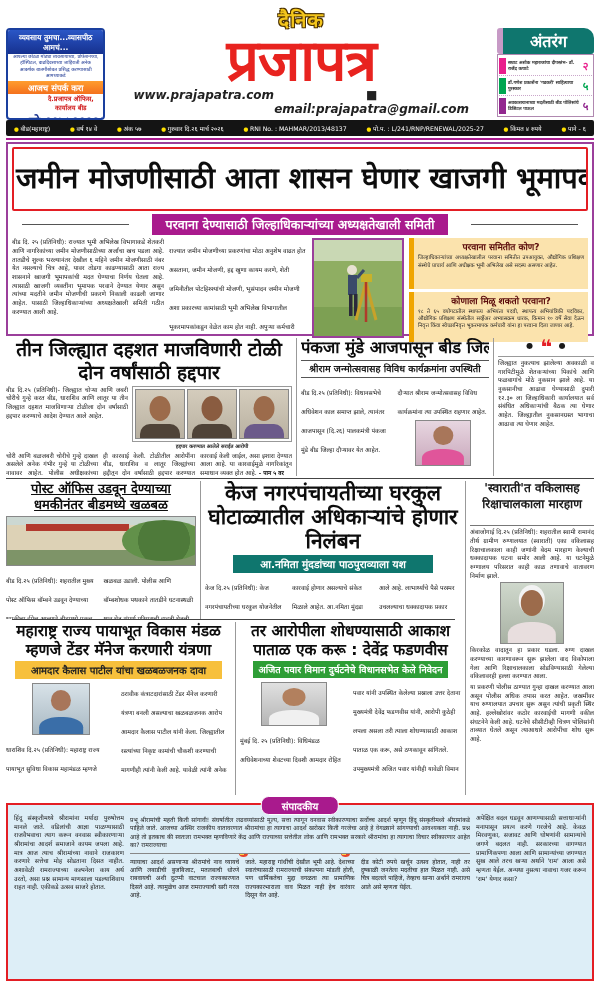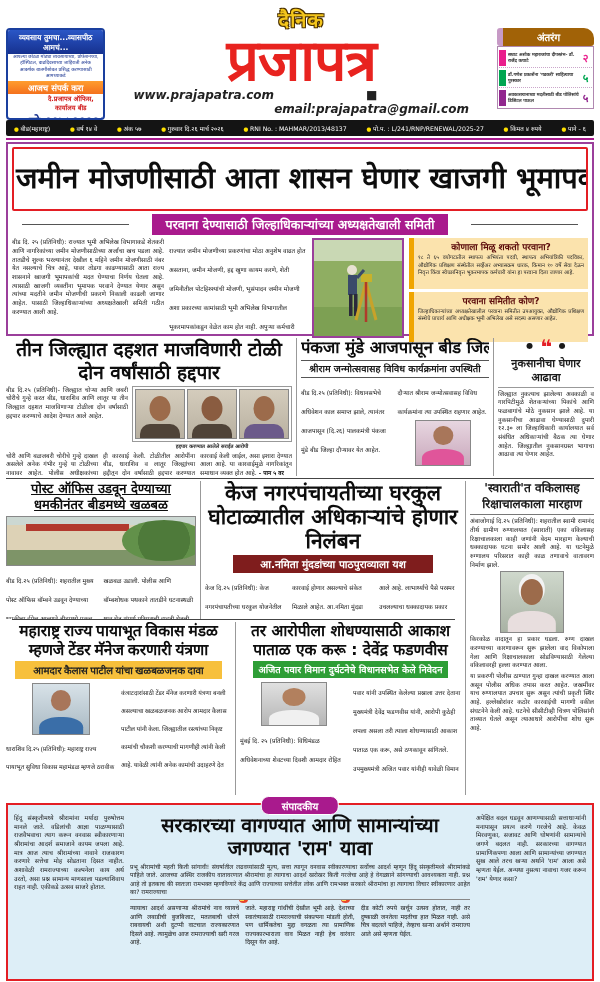--- a/index.html
+++ b/index.html
@@ -30,21 +30,21 @@
   .daily {
     font-size:20px; font-weight:bold; color:#f3c51c; letter-spacing:1px;
     text-shadow:-1px -1px 0 #4a3000, 1px -1px 0 #4a3000, -1px 1px 0 #4a3000, 1px 1px 0 #4a3000;
   }
   .logo { font-size:57px; font-weight:bold; color:#e8231f; line-height:0.95; letter-spacing:-1px; }
   .logo-sub { display:flex; justify-content:space-between; padding:0 28px; margin-top:1px; }
   .logo-sub span { font-size:12px; font-weight:bold; color:#222;font-style:italic; }
 
   .antrang { width:120px; margin-top:22px; }
   .antrang-head {
-    background:#a16207; color:#fff; font-weight:bold; font-size:10px; text-align:center;
+    background:#0f766e; color:#fff; font-weight:bold; font-size:16px; text-align:center;
     border-radius:3px 10px 3px 3px; padding:2px 0; border-left:6px solid #c79ac6;
   }
   .antrang-items { border:1px solid #b088b0; background:#fff; padding:1px; }
   .antrang-item { display:flex; align-items:center; border-bottom:1px dotted #caa6ca; padding:1.5px 0; }
   .antrang-item:last-child { border-bottom:none; }
   .antrang-sq { width:7px; height:16px; margin-right:2px; flex:0 0 auto; }
   .antrang-item:nth-child(1) .antrang-sq { background:#e91e8c; }
   .antrang-item:nth-child(2) .antrang-sq { background:#00a651; }
   .antrang-item:nth-child(3) .antrang-sq { background:#92278f; }
   .antrang-txt { flex:1; font-size:4.6px; line-height:1.25; color:#333; font-weight:bold; }
@@ -125,36 +125,36 @@
   .a4 { width:190px; overflow:hidden; }
   .headline-sm { font-size:13px; font-weight:bold; text-align:center; line-height:1.25; color:#0d0d0d;text-decoration:underline; }
   .photo-postoffice { width:100%; height:50px; border:1px solid #888; margin:2px 0;
     background:linear-gradient(180deg,#ccd8d2 0 16%, #ddd2b6 16% 68%, #7e9468 68% 100%); position:relative; overflow:hidden; }
   .photo-postoffice::before { content:""; position:absolute; top:16%; left:10%; width:55%; height:14%; background:#b23a2e; }
   .photo-postoffice::after { content:""; position:absolute; top:8%; right:-6%; width:45%; height:84%; border-radius:50%; background:radial-gradient(circle,#4e7a3a 0 55%, #62914a 56% 100%); }
   .a4 .cols2 { height:64px; }
 
   .a5 { flex:1; overflow:hidden; }
   .headline-xl { font-size:21px; font-weight:bold; text-align:center; line-height:1.15; color:#0d0d0d; }
-  .red-subhead { background:#7f1d1d; color:#fff; font-weight:bold; font-size:10.5px; text-align:center; padding:2px 6px; width:78%; margin:2px auto; }
+  .red-subhead { background:#0f766e; color:#fff; font-weight:bold; font-size:10.5px; text-align:center; padding:2px 6px; width:78%; margin:2px auto; }
   .a5-cols { columns:3; column-gap:5px; height:78px; overflow:hidden; }
 
   section.row4 { display:flex; gap:4px; flex:1; overflow:hidden; margin-top:2px; }
-  .a7 { width:225px; overflow:hidden;font-family:Liberation Serif, serif; }
+  .a7 { width:225px; overflow:hidden; }
   .headline-md2 { font-size:15.5px; font-weight:bold; text-align:center; line-height:1.2; color:#0d0d0d; }
   .yellow-subhead { background:#f7c03c; color:#222; font-weight:bold; font-size:10px; text-align:center; padding:2px 4px; width:92%; margin:2px auto; }
   .a7 .cols2 { height:102px; }
   .photo-kailas { width:58px; height:52px; background:linear-gradient(#d8e2e8,#a8b8c2); --cloth:#3a6ea8; }
   .a8 { flex:1; overflow:hidden; }
   .green-subhead { background:#2e9e36; color:#fff; font-weight:bold; font-size:9.5px; text-align:center; padding:2px 4px; width:88%; margin:2px auto; }
   .a8 .cols2 { height:96px; }
   .photo-ajit { width:66px; height:44px; background:linear-gradient(#e0e0e0,#b5b5b5); --cloth:#f0f0f0; --skin:#b2805e; }
 
   .right-col { width:124px; overflow:hidden; }
-  .a6-headline { font-size:12px; font-weight:bold; text-align:center; line-height:1.3; border-bottom:1px solid #777; padding-bottom:2px; margin-bottom:2px; }
+  .a6-headline { font-size:12px; font-weight:bold; text-align:center; line-height:1.3; border-bottom:1px solid #777; padding-bottom:13px; margin-bottom:2px; }
   .photo-swarati { width:64px; height:62px; background:linear-gradient(#cfd8cc,#a9b2a4); --cloth:#e8dede; }
   .photo-swarati::before { background:#9c6b4b; box-shadow:0 -3px 0 2px #f2f2f2; }
   .right-col .body-text { margin-bottom:2px; }
 
   
   .editorial { position:relative; border:2px solid #e31e24; background:#ddeef7; margin:8px 6px 0 6px; height:178px; padding:9px 6px 4px 6px; }
   .ed-tab { position:absolute; top:-9px; left:50%; transform:translateX(-50%); background:#a91a8d; color:#fff; font-weight:bold; font-size:10px; padding:1.5px 20px; border-radius:8px; border:1px solid #fff; }
   .ed-grid { display:flex; gap:6px; height:100%; }
   .ed-side { width:110px; overflow:hidden; }
   .ed-center { flex:1; display:flex; flex-direction:column; overflow:hidden; }
@@ -251,26 +251,26 @@
           <rect x="40" y="54" width="3.5" height="22" fill="#2a2a3a"></rect>
           <line x1="52" y1="42" x2="42" y2="80" stroke="#c8a22a" stroke-width="3"></line>
           <line x1="52" y1="42" x2="62" y2="80" stroke="#c8a22a" stroke-width="3"></line>
           <line x1="52" y1="42" x2="52" y2="82" stroke="#b03a2a" stroke-width="2.5"></line>
           <rect x="47" y="34" width="11" height="8" fill="#c8b22a"></rect>
           <line x1="43" y1="38" x2="50" y2="30" stroke="#3a4a6a" stroke-width="3"></line>
         </svg>
       </div>
       <div class="side-boxes">
         <div class="info-box">
+          <h3>परवाना समितीत कोण?</h3>
+          <p>जिल्हाधिकाऱ्यांच्या अध्यक्षतेखालील परवाना समितीत उपआयुक्त, औद्योगिक प्रशिक्षण संस्थेचे प्राचार्य आणि अधीक्षक भूमी अभिलेख असे सदस्य असणार आहेत.</p>
+        </div>
+        <div class="info-box">
           <h3>कोणाला मिळू शकतो परवाना?</h3>
           <p>१८ ते ६५ वयोगटातील स्थापत्य अभियंता पदवी, स्थापत्य अभियांत्रिकी पदविका, औद्योगिक प्रशिक्षण संस्थेतील सर्व्हेअर अभ्यासक्रम धारक, किमान १० वर्षे सेवा देऊन निवृत्त किंवा स्वेच्छानिवृत्त भूकरमापक कर्मचारी यांना हा परवाना दिला जाणार आहे.</p>
-        </div>
-        <div class="info-box">
-          <h3>परवाना समितीत कोण?</h3>
-          <p>जिल्हाधिकाऱ्यांच्या अध्यक्षतेखालील परवाना समितीत उपआयुक्त, औद्योगिक प्रशिक्षण संस्थेचे प्राचार्य आणि अधीक्षक भूमी अभिलेख असे सदस्य असणार आहेत.</p>
         </div>
       </div>
     </div>
   </section>
 
   <section class="row2">
     <article class="a2">
       <div class="headline-lg">तीन जिल्ह्यात दहशत माजविणारी टोळी दोन वर्षांसाठी हद्दपार</div>
       <div class="a2-top">
         <div class="body-text">बीड दि.२५ (प्रतिनिधी)- जिल्ह्यात चोऱ्या आणि जबरी चोरीचे गुन्हे करत बीड, धाराशिव आणि लातूर या तीन जिल्ह्यात दहशत माजविणाऱ्या टोळीला दोन वर्षांसाठी हद्दपार करण्याचे आदेश देण्यात आले आहेत.</div>
@@ -295,21 +295,20 @@
       <div class="cols2">
         <span class="body-text">बीड दि.२५ (प्रतिनिधी): विधानसभेचे अधिवेशन काल समाप्त झाले, त्यानंतर आजपासून (दि.२६) पालकमंत्री पंकजा मुंडे बीड जिल्हा दौऱ्यावर येत आहेत. दौऱ्यात श्रीराम जन्मोत्सवासह विविध कार्यक्रमांना त्या उपस्थित राहणार आहेत.</span>
         <div class="pp photo-pankaja"></div>
         
         
       </div>
     </article>
     <div class="vdiv"></div>
     <aside class="quote-box">
       <div class="quote-icon"><span class="quote-dots">●</span> <span>❝</span> <span class="quote-dots">●</span></div>
-      <div class="quote-title">नुकसानीचा घेणार आढावा</div>
       <div class="body-text">जिल्ह्यात नुकत्याच झालेल्या अवकाळी व गारपिटीमुळे शेतकऱ्यांच्या पिकांचे आणि फळबागांचे मोठे नुकसान झाले आहे. या नुकसानीचा आढावा घेण्यासाठी दुपारी १२.३० ला जिल्हाधिकारी कार्यालयात सर्व संबंधित अधिकाऱ्यांची बैठक त्या घेणार आहेत. जिल्ह्यातील नुकसानग्रस्त भागाचा आढावा त्या घेणार आहेत.</div>
     </aside>
   </section>
   <div class="hrule"></div>
 
   <div class="lower">
     <div class="lower-left">
 
       <section class="row3">
         <article class="a4">
@@ -364,21 +363,20 @@
       <div class="body-text">किरकोळ वादातून हा प्रकार घडला. रुग्ण दाखल करण्याच्या कारणावरून सुरू झालेला वाद विकोपाला गेला आणि रिक्षाचालकाला सोडविण्यासाठी गेलेल्या वकिलावरही हल्ला करण्यात आला.</div>
       <div class="body-text">या प्रकरणी पोलीस ठाण्यात गुन्हा दाखल करण्यात आला असून पोलीस अधिक तपास करत आहेत. जखमींवर याच रुग्णालयात उपचार सुरू असून त्यांची प्रकृती स्थिर आहे. हल्लेखोरांवर कठोर कारवाईची मागणी वकील संघटनेने केली आहे. घटनेचे सीसीटीव्ही चित्रण पोलिसांनी ताब्यात घेतले असून त्याआधारे आरोपींचा शोध सुरू आहे.</div>
     </aside>
   </div>
 
   <section class="editorial">
     <div class="ed-tab">संपादकीय</div>
     <div class="ed-grid">
       <div class="ed-side body-text">हिंदू संस्कृतीमध्ये श्रीरामांना मर्यादा पुरुषोत्तम मानले जाते. वडिलांची आज्ञा पाळण्यासाठी राजवैभवाचा त्याग करून वनवास स्वीकारणाऱ्या श्रीरामांचा आदर्श समाजाने कायम जपला आहे. मात्र आज त्याच श्रीरामांच्या नावाने राजकारण करणारे सत्तेचा मोह सोडताना दिसत नाहीत. अशावेळी रामराज्याच्या कल्पनेला काय अर्थ उरतो, असा प्रश्न सामान्य माणसाला पडल्याशिवाय राहत नाही. एकीकडे उत्सव साजरे होतात.</div>
       <div class="ed-center">
-        <div class="ed-headline">सरकारच्या वागण्यात आणि सामान्यांच्या जगण्यात 'राम' यावा</div>
         <div class="ed-lede">प्रभू श्रीरामांची महती किती सांगावी! संघर्षातील लढवय्यांसाठी मूल्य, सत्ता त्यागून वनवास स्वीकारण्याचा सर्वोच्च आदर्श म्हणून हिंदू संस्कृतीमध्ये श्रीरामांकडे पाहिले जाते. आजच्या अस्थिर राजकीय वातावरणात श्रीरामांचा हा त्यागाचा आदर्श खरोखर किती गरजेचा आहे हे वेगळ्याने सांगण्याची आवश्यकता नाही. प्रश्न आहे तो इतकाच की स्वतःला रामभक्त म्हणविणारे केंद्र आणि राज्याच्या सत्तेतील लोक आणि रामभक्त सरकारे श्रीरामांचा हा त्यागाचा विचार स्वीकारणार आहेत का? रामराज्याचा</div>
         <div class="ed-cols">
           <div class="ed-dot d1"></div>
           <div class="ed-dot d2"></div>
           <div class="body-text">न्यायाचा आदर्श असणाऱ्या श्रीरामांचे नाव घ्यायचे आणि लबाडीची बुजबिजाट, मतलबाची धोरणे राबवायची अशी दुटप्पी वाटचाल राज्यकारणात दिसते आहे. त्यामुळेच आज रामराज्याची खरी गरज आहे.</div>
           <div class="body-text">जाते. महाराष्ट्र गांधींची देखील भूमी आहे. देशाच्या स्वातंत्र्यासाठी रामराज्याची संकल्पना मांडली होती, पण धार्मिकतेचा मुद्दा वगळता त्या प्रामाणिक राज्यकारभाराला वाव मिळत नाही हेच वारंवार दिसून येत आहे.</div>
           <div class="body-text">दीड कोटी रुपये खर्चून उत्सव होतात, नाही तर दुष्काळी जनतेला मदतीचा हात मिळत नाही. असे चित्र बदलले पाहिजे, तेव्हाच खऱ्या अर्थाने रामराज्य आले असे म्हणता येईल.</div>
         </div>
       </div>
       <div class="ed-side body-text">अपेक्षित बदल घडवून आणण्यासाठी सत्ताधाऱ्यांनी मनापासून प्रयत्न करणे गरजेचे आहे. केवळ मिरवणुका, सजावट आणि घोषणांनी सामान्यांचे जगणे बदलत नाही. सरकारच्या वागण्यात प्रामाणिकपणा आला आणि सामान्यांच्या जगण्यात सुख आले तरच खऱ्या अर्थाने 'राम' आला असे म्हणता येईल. अन्यथा नुसत्या नावाचा गजर करून 'राम' येणार कसा?</div>

